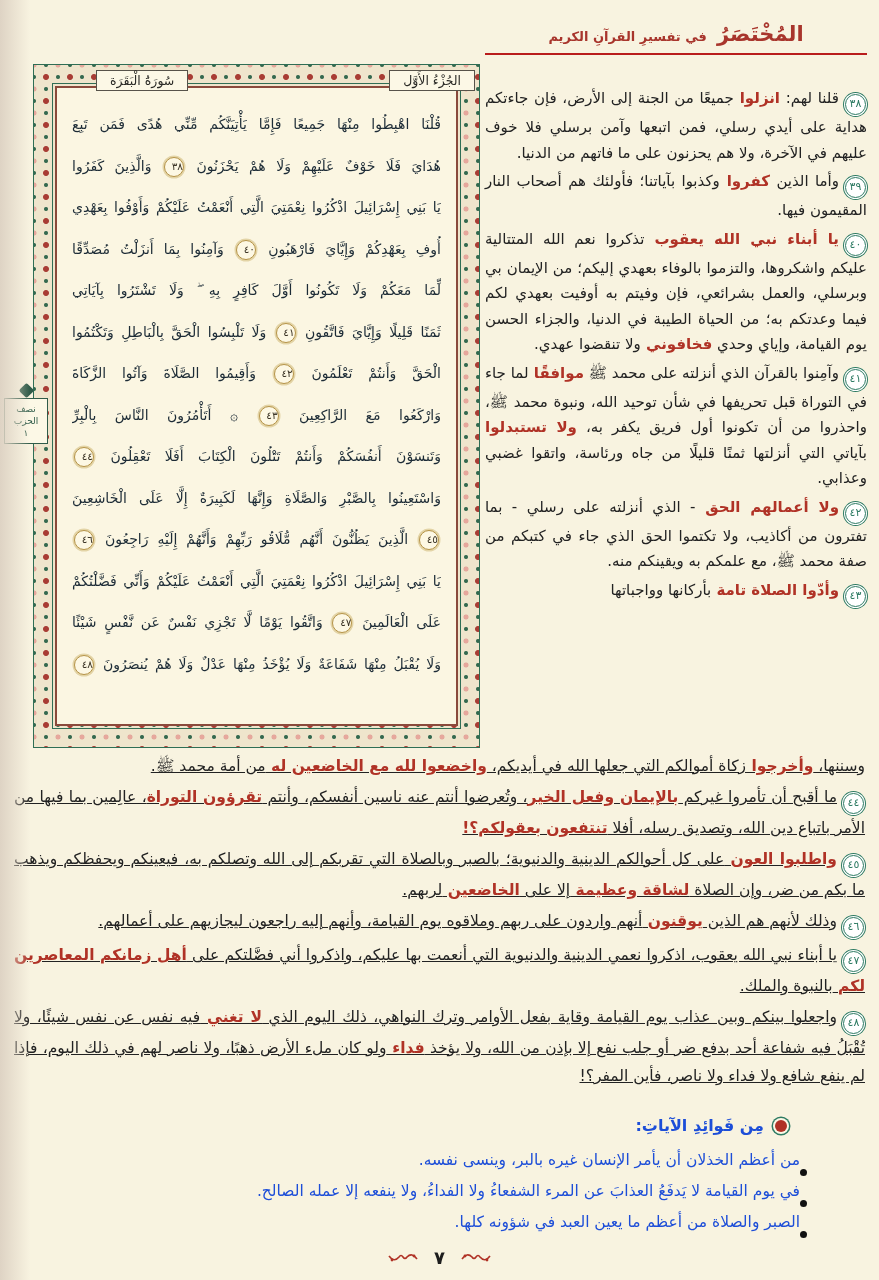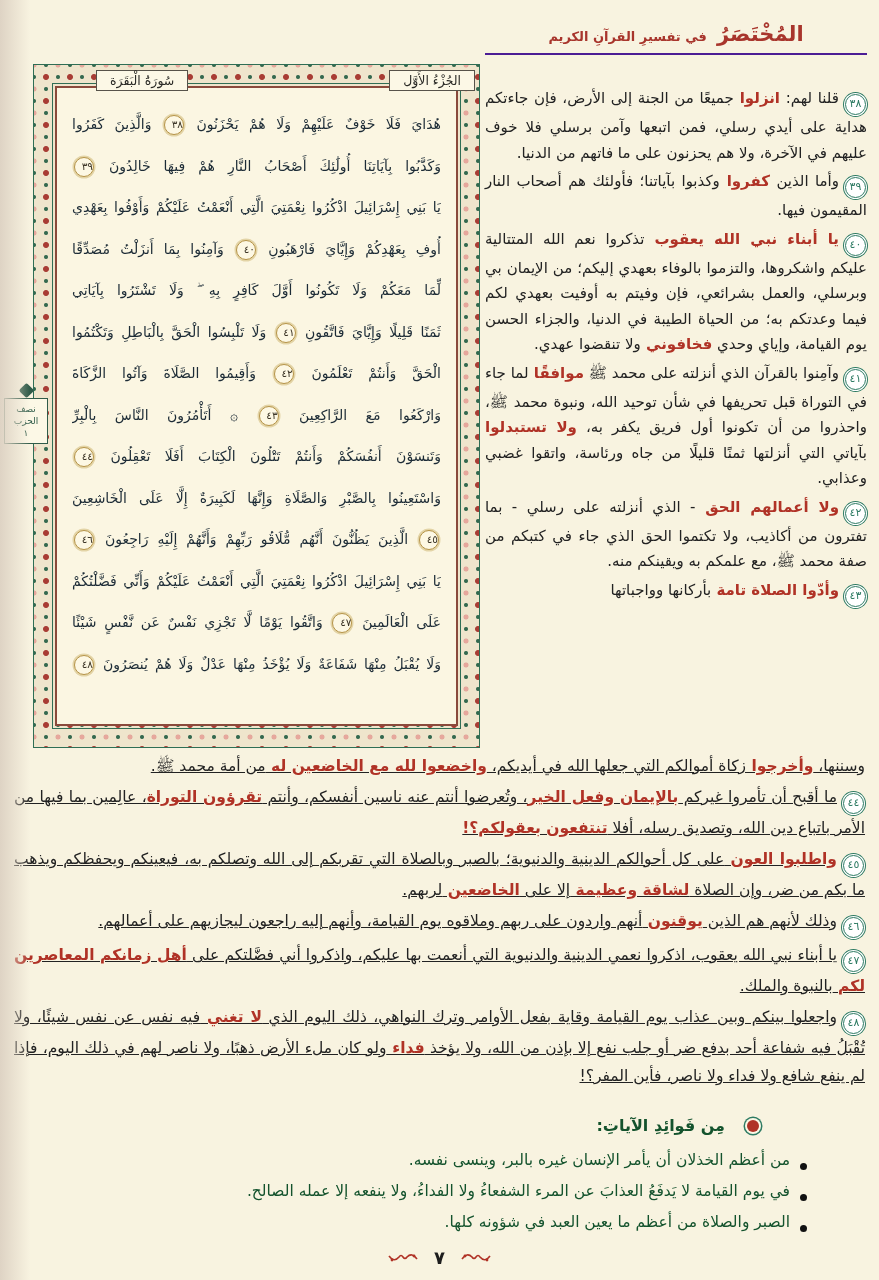--- a/index.html
+++ b/index.html
@@ -6,21 +6,21 @@
   .page{
     position:relative;width:879px;height:1280px;margin:0 auto;
     background:#f8f3e0;overflow:hidden;
     font-family:"DejaVu Sans",sans-serif;color:#222;direction:rtl;
   }
   .page::before{content:"";position:absolute;left:0;top:0;bottom:0;width:30px;
     background:linear-gradient(90deg,#ded3c4,rgba(248,243,224,0));pointer-events:none;z-index:5;}
 
   
   .tafsir-head{position:absolute;top:22px;right:12px;width:382px;text-align:center;
-    color:#a8352c;border-bottom:2px solid #4c1d95;padding-bottom:7px;}
+    color:#a8352c;border-bottom:2px solid #b91c1c;padding-bottom:7px;}
   .title-main{font-size:21px;font-weight:bold;letter-spacing:-.5px;}
   .title-sub{font-size:13px;font-weight:bold;margin-right:5px;}
 
   
   .mushaf-frame{
     position:absolute;top:64px;left:33px;width:447px;height:684px;box-sizing:border-box;
     border:1px solid #2f6e55;padding:21px;background-color:#efe5cc;
     background-image:
       radial-gradient(circle,#a83c34 2.5px,rgba(168,60,52,0) 3.5px),
       radial-gradient(circle,#e7a79c 2px,rgba(231,167,156,0) 3px),
@@ -67,26 +67,26 @@
     background:#fff;color:#2e7b63;font-size:11px;line-height:18px;text-align:center;
     margin-left:6px;margin-right:1px;vertical-align:-4px;
   }
 
   
   .full-tafsir{position:absolute;top:752px;right:14px;left:14px;}
   .full-tafsir .tpara{font-size:15.5px;line-height:28px;margin-bottom:3px;text-decoration:underline;}
 
   
   .benefits{position:absolute;top:1116px;right:14px;left:14px;}
-  .benefits-head{display:flex;align-items:center;gap:22px;margin-right:106px;
-    color:#14532d;font-weight:bold;font-size:16px;}
+  .benefits-head{display:flex;align-items:center;gap:11px;margin-right:78px;
+    color:#1d4ed8;font-weight:bold;font-size:16px;}
   .rosette{display:inline-block;width:12px;height:12px;border-radius:50%;
     background:#b03226;box-shadow:0 0 0 2px #fcf8e6,0 0 0 3.5px #2e7b63;}
-  .bullet-row{display:flex;gap:10px;align-items:center;
-    padding-right:58px;font-size:15.5px;line-height:31px;color:#14532d;}
+  .bullet-row{display:flex;align-items:flex-end;
+    padding-right:58px;font-size:15.5px;line-height:31px;color:#1d4ed8;}
   .bdot{flex:0 0 auto;width:7px;height:7px;border-radius:50%;background:#111;margin-top:12px;}
   .benefits-list{margin-top:10px;}
 
   
   .footer{position:absolute;left:0;right:0;bottom:12px;text-align:center;}
   .footer-inner{display:inline-flex;align-items:center;gap:16px;}
   .pagenum{font-size:18px;font-weight:bold;color:#1d1d1d;}
 </style>
 </head>
 <body>
@@ -107,24 +107,24 @@
       <div class="hizb-box">
         <div>نصف</div>
         <div>الحزب</div>
         <div>١</div>
       </div>
     </div>
 
     <div class="mushaf-inner">
       <div>
 
+          <div class="qline"><span><span>قُلْنَا اهْبِطُوا مِنْهَا جَمِيعًا فَإِمَّا يَأْتِيَنَّكُم مِّنِّي هُدًى فَمَن تَبِعَ</span></span></div>
 
           <div class="qline"><span><span>هُدَايَ فَلَا خَوْفٌ عَلَيْهِمْ وَلَا هُمْ يَحْزَنُونَ </span><span class="med">٣٨</span><span> وَالَّذِينَ كَفَرُوا</span></span></div>
 
-          <div class="qline"><span><span>وَكَذَّبُوا بِآيَاتِنَا أُولَٰئِكَ أَصْحَابُ النَّارِ هُمْ فِيهَا خَالِدُونَ </span><span class="med">٣٩</span></span></div>
 
           <div class="qline"><span><span>يَا بَنِي إِسْرَائِيلَ اذْكُرُوا نِعْمَتِيَ الَّتِي أَنْعَمْتُ عَلَيْكُمْ وَأَوْفُوا بِعَهْدِي</span></span></div>
 
           <div class="qline"><span><span>أُوفِ بِعَهْدِكُمْ وَإِيَّايَ فَارْهَبُونِ </span><span class="med">٤٠</span><span> وَآمِنُوا بِمَا أَنزَلْتُ مُصَدِّقًا</span></span></div>
 
           <div class="qline"><span><span>لِّمَا مَعَكُمْ وَلَا تَكُونُوا أَوَّلَ كَافِرٍ بِهِ ۖ وَلَا تَشْتَرُوا بِآيَاتِي</span></span></div>
 
           <div class="qline"><span><span>ثَمَنًا قَلِيلًا وَإِيَّايَ فَاتَّقُونِ </span><span class="med">٤١</span><span> وَلَا تَلْبِسُوا الْحَقَّ بِالْبَاطِلِ وَتَكْتُمُوا</span></span></div>
 
           <div class="qline"><span><span>الْحَقَّ وَأَنتُمْ تَعْلَمُونَ </span><span class="med">٤٢</span><span> وَأَقِيمُوا الصَّلَاةَ وَآتُوا الزَّكَاةَ</span></span></div>

